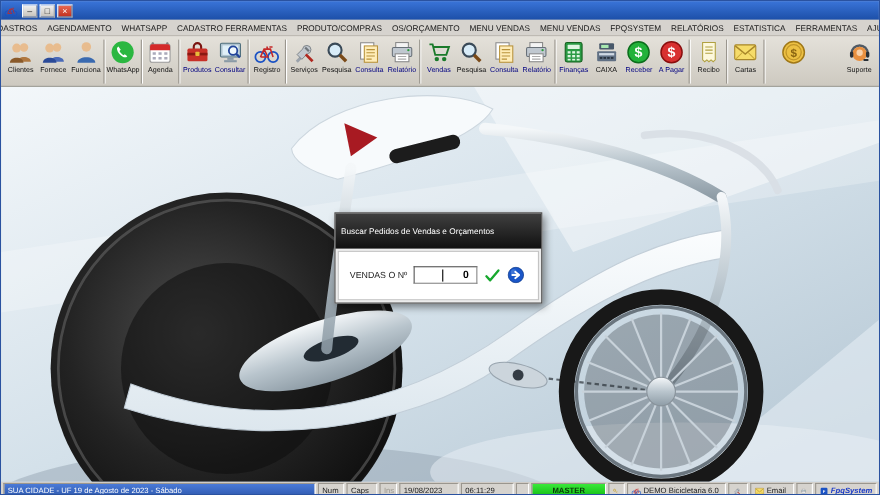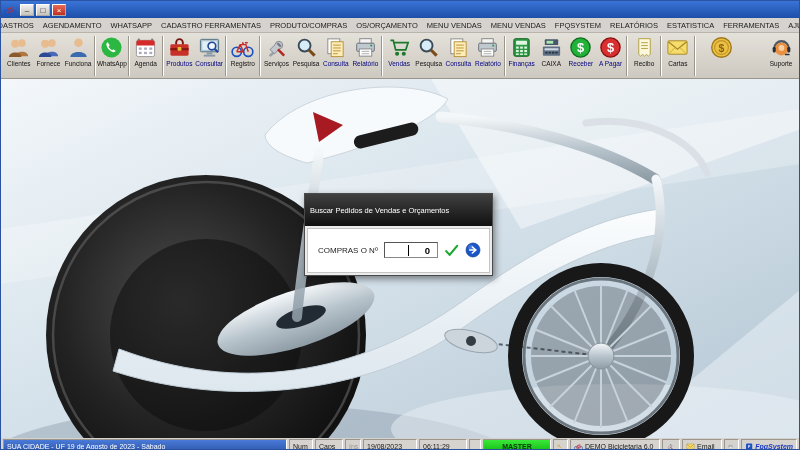--- a/index.html
+++ b/index.html
@@ -404,21 +404,21 @@
       <circle cx="600" cy="277" r="86" fill="none" stroke="#181818" stroke-width="14"></circle>
       <circle cx="600" cy="277" r="77" fill="none" stroke="#6a757e" stroke-width="3"></circle>
       <circle cx="600" cy="277" r="13" fill="url(#silverG)" stroke="#88929a"></circle>
     </svg>
 
     <div class="dialog">
       <div class="dialog-header">
         <span>Buscar Pedidos de Vendas e Orçamentos</span>
       </div>
       <div class="dialog-body">
-        <span class="dlg-label">COMPRAS O Nº</span>
+        <span class="dlg-label">VENDAS O Nº</span>
         <div class="num-input">
           <span class="caret"></span>
           <span>0</span>
         </div>
         <span class="check-wrap" id="dlg-check">
             <svg width="15" height="15" viewBox="0 0 24 24">
               <path d="M3.5 13l5.5 6L21 4.5" fill="none" stroke="#17a82e" stroke-width="3.4" stroke-linecap="round" stroke-linejoin="round"></path>
             </svg>
           </span>
         <span class="go-wrap" id="dlg-go">

